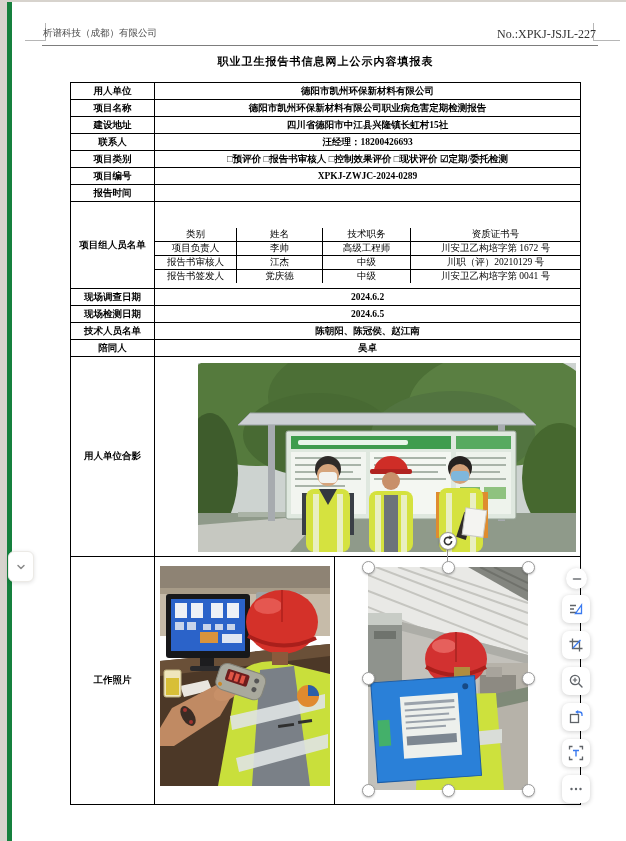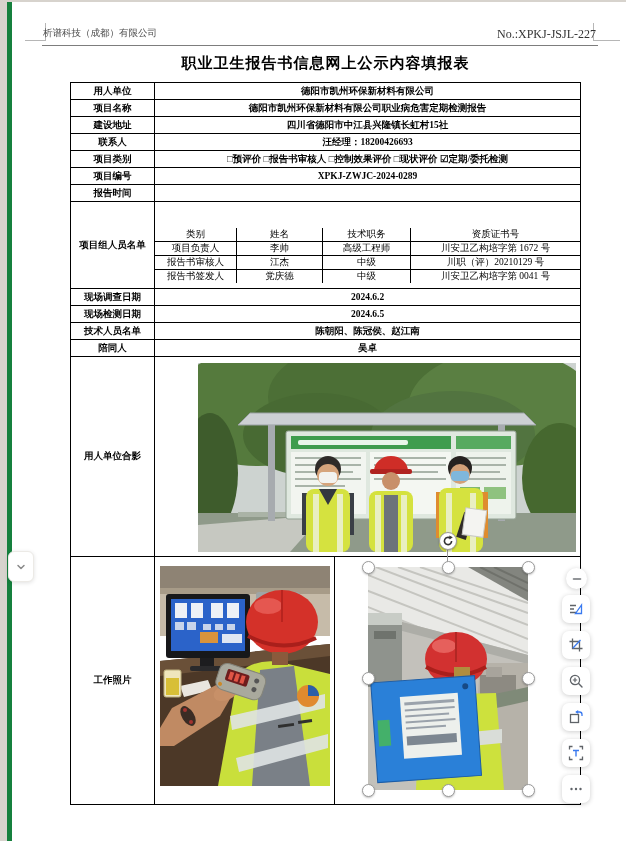--- a/index.html
+++ b/index.html
@@ -7,21 +7,21 @@
   .page{position:absolute;left:7px;top:2px;width:615px;height:839px;background:#fff;border-left:5px solid #15803d;}
   .doc{font-family:"Liberation Serif","DejaVu Serif",serif;color:#000;}
 
   
   .hdr-company{position:absolute;left:31px;top:25px;font-size:9.5px;color:#4a4a4a;}
   .hdr-no{position:absolute;right:31px;top:25px;font-size:12px;color:#333;}
   .hdr-rule{position:absolute;left:30px;top:43px;width:556px;border-top:1.5px solid #7d7d7d;}
   .mark-tl{position:absolute;left:13px;top:21px;width:20px;height:17px;border-right:1px solid #b6b6b6;border-bottom:1px solid #b6b6b6;}
   .mark-tr{position:absolute;left:581px;top:21px;width:26px;height:17px;border-left:1px solid #b6b6b6;border-bottom:1px solid #b6b6b6;}
 
-  .title{position:absolute;left:58px;top:52px;width:511px;text-align:center;font-size:15px;font-weight:bold;letter-spacing:1px;}
+  .title{position:absolute;left:58px;top:52px;width:511px;text-align:center;font-size:11px;font-weight:bold;letter-spacing:1px;}
 
   
   .tbl{position:absolute;left:58px;top:80px;width:511px;border:1px solid #000;box-sizing:border-box;font-size:9.5px;}
   .r{display:flex;border-bottom:1px solid #000;box-sizing:border-box;}
   .r:last-child{border-bottom:none;}
   .c{box-sizing:border-box;display:flex;align-items:center;justify-content:center;text-align:center;overflow:hidden;line-height:1.1;font-weight:bold;}
   .lab{width:84px;border-right:1px solid #000;}
   .val{flex:1;}
   .h17{height:17px;}
   .sub{flex:1;display:grid;grid-template-rows:repeat(5,1fr);margin-top:26px;}

